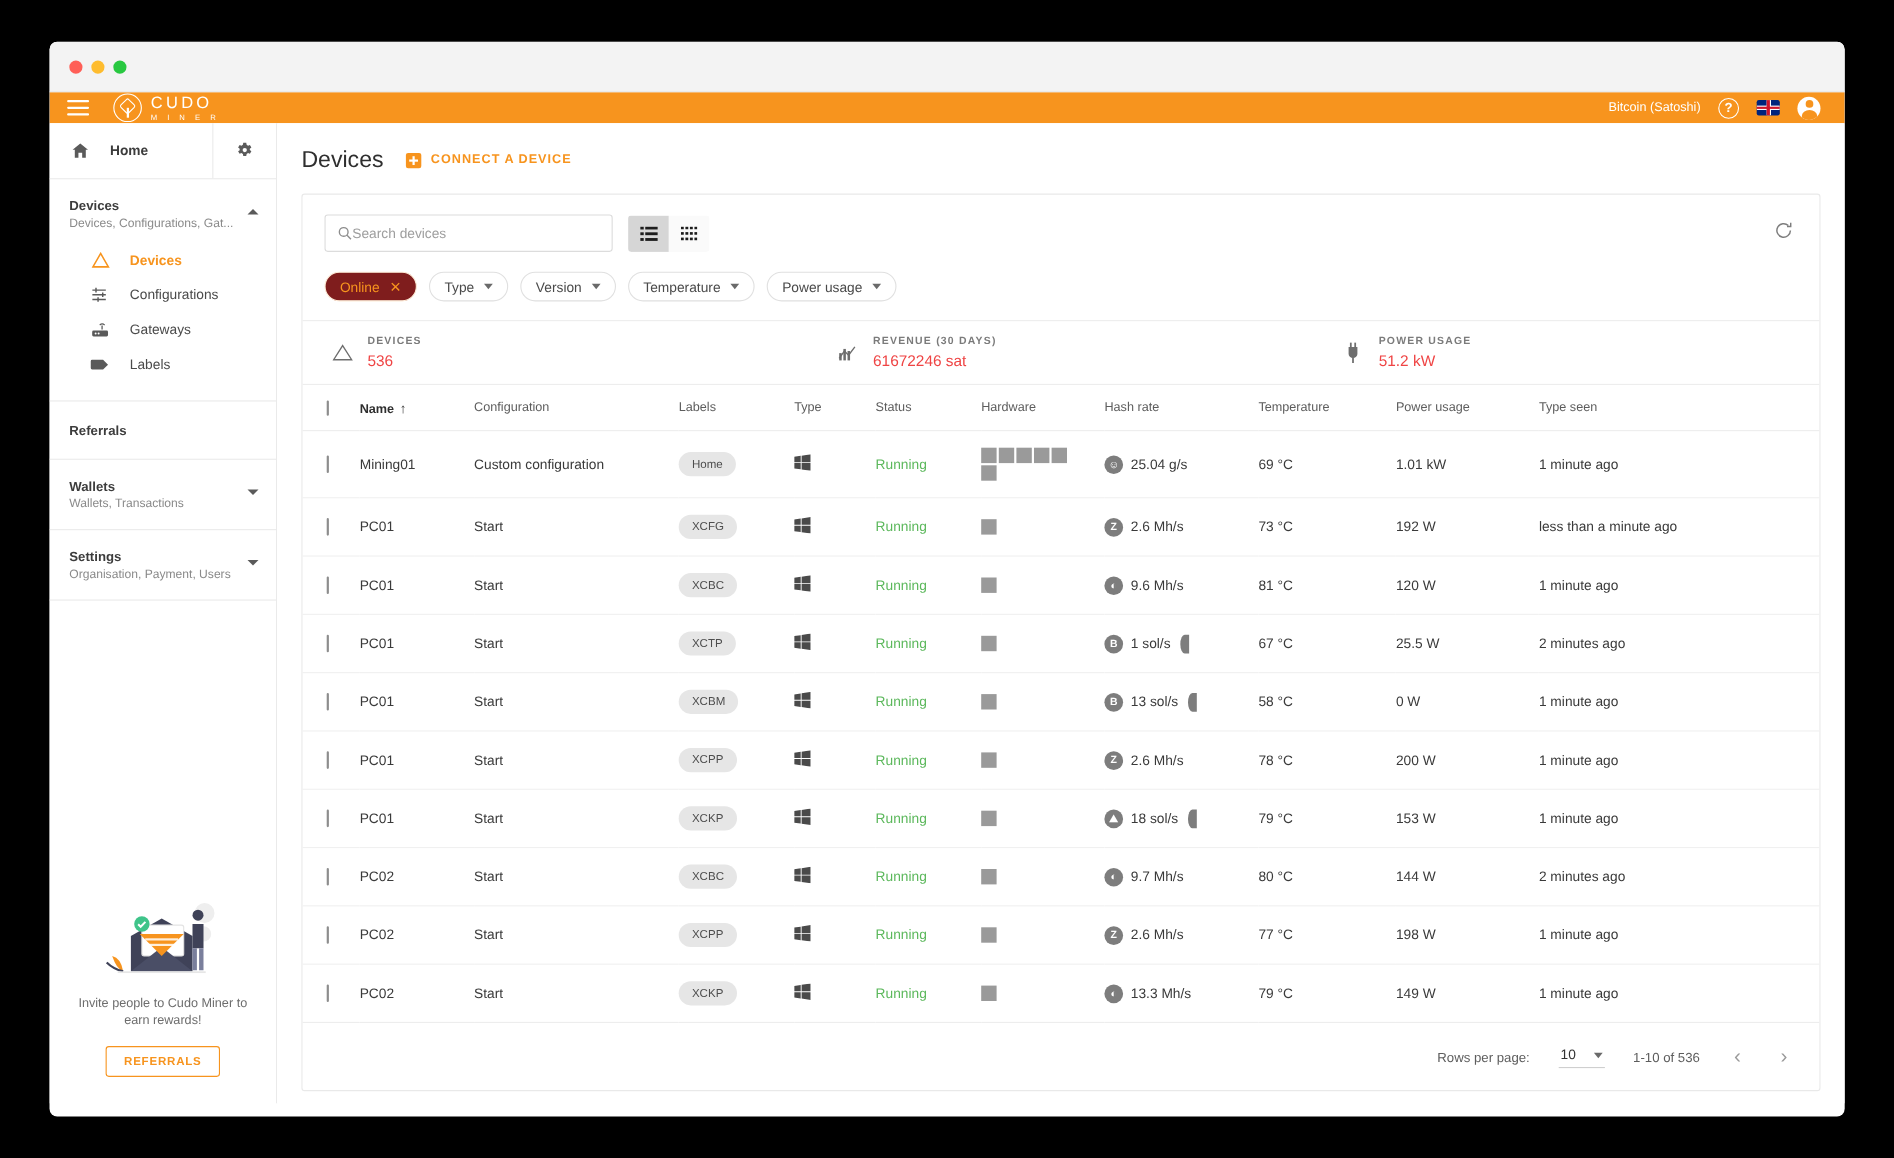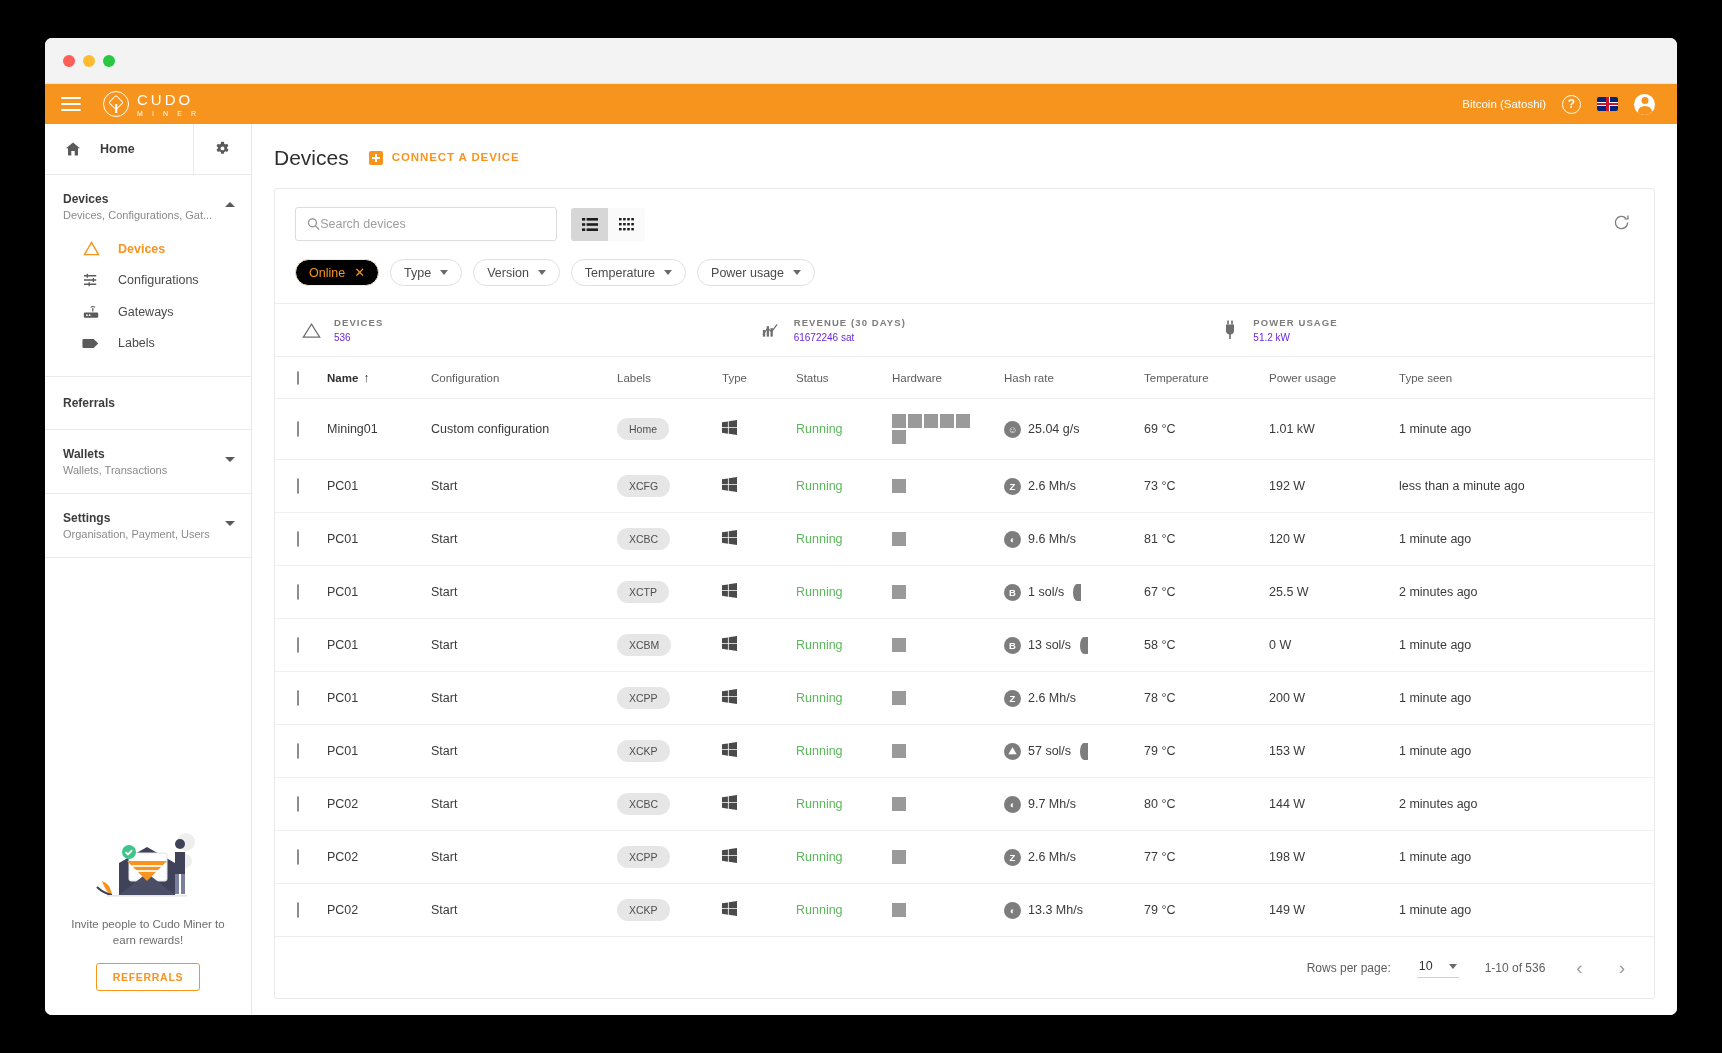--- a/index.html
+++ b/index.html
@@ -28,21 +28,21 @@
     display: flex; align-items: center; padding-left: 18px;
     border-bottom: 1px solid #e6e6e6;
   }
   .dot { width: 12px; height: 12px; border-radius: 50%; margin-right: 8px; }
   .dot.r { background: #ff5f57; }
   .dot.y { background: #febc2e; }
   .dot.g { background: #28c840; }
 
   
   .appbar {
-    height: 40px; background: #F7941E;
+    height: 28px; background: #F7941E;
     display: flex; align-items: center;
     padding: 0 22px 0 16px;
     color: #fff;
   }
   .burger { width: 20px; display: flex; flex-direction: column; gap: 4px; cursor: pointer; }
   .burger i { display: block; height: 2px; background: #fff; border-radius: 1px; }
   .brand { display: flex; align-items: center; gap: 8px; margin-left: 22px; }
   .brand-mark {
     width: 26px; height: 26px; border-radius: 50%;
     border: 1.6px solid #fff; position: relative;
@@ -209,39 +209,39 @@
   .refresh-btn { margin-left: auto; cursor: pointer; padding: 4px; }
 
   .chips { display: flex; gap: 11px; padding: 18px 20px 17px 20px; }
   .chip {
     height: 27px; border: 1px solid #e0e0e0; border-radius: 14px;
     display: flex; align-items: center; gap: 9px;
     padding: 0 13px; font-size: 12.5px; color: #4a4a4a;
     background: #fff; cursor: pointer;
   }
   .chip.active {
-    background: #000000; border-color: #FDEBD6; color: #F7941E;
+    background: #7f1d1d; border-color: #FDEBD6; color: #F7941E;
   }
   .chip-x { font-size: 13px; line-height: 1; color: #F7941E; }
   .chip-caret {
     width: 0; height: 0; border-left: 4.5px solid transparent;
     border-right: 4.5px solid transparent; border-top: 5px solid #6a6a6a;
   }
 
   .stats {
     display: flex; border-top: 1px solid #ededed;
     border-bottom: 1px solid #ededed; padding: 13px 0;
   }
   .stat { flex: 1; display: flex; align-items: center; gap: 13px; padding-left: 26px; }
   .stat-ic { width: 20px; display: flex; justify-content: center; color: #6e6e6e; }
   .stat-label {
     font-size: 9.5px; letter-spacing: 1.1px; color: #7b7b7b;
     font-weight: 700; text-transform: uppercase;
   }
-  .stat-value { font-size: 10px; color: #6d28d9; margin-top: 4px; }
+  .stat-value { font-size: 14px; color: #ef4444; margin-top: 4px; }
 
   table { width: 100%; border-collapse: collapse; }
   thead th {
     font-size: 11.5px; color: #5d5d5d; font-weight: 400;
     text-align: left; padding: 14px 0 13px 0;
     border-bottom: 1px solid #ededed; white-space: nowrap;
   }
   tbody td {
     font-size: 12.5px; color: #3a3a3a; padding: 15px 0;
     border-bottom: 1px solid #f0f0f0; white-space: nowrap;
@@ -747,21 +747,21 @@
                       </svg></span></td>
                   <td class="c-stat"><span class="status-run">Running</span></td>
                   <td class="c-hw">
                     <span class="hw-wrap">
                       <span class="hw-blk"></span>
                     </span>
                   </td>
                   <td class="c-hash">
                     <span class="hash-cell">
                       <span class="coin">⛰</span>
-                      <span>57 sol/s</span>
+                      <span>18 sol/s</span>
                       <span class="coin-partial"></span>
                     </span>
                   </td>
                   <td class="c-temp">79 °C</td>
                   <td class="c-pow">153 W</td>
                   <td>1 minute ago</td>
                 </tr>
                 <tr>
                   <td class="c-chk"><span class="chk"></span></td>
                   <td class="c-name">PC02</td>

